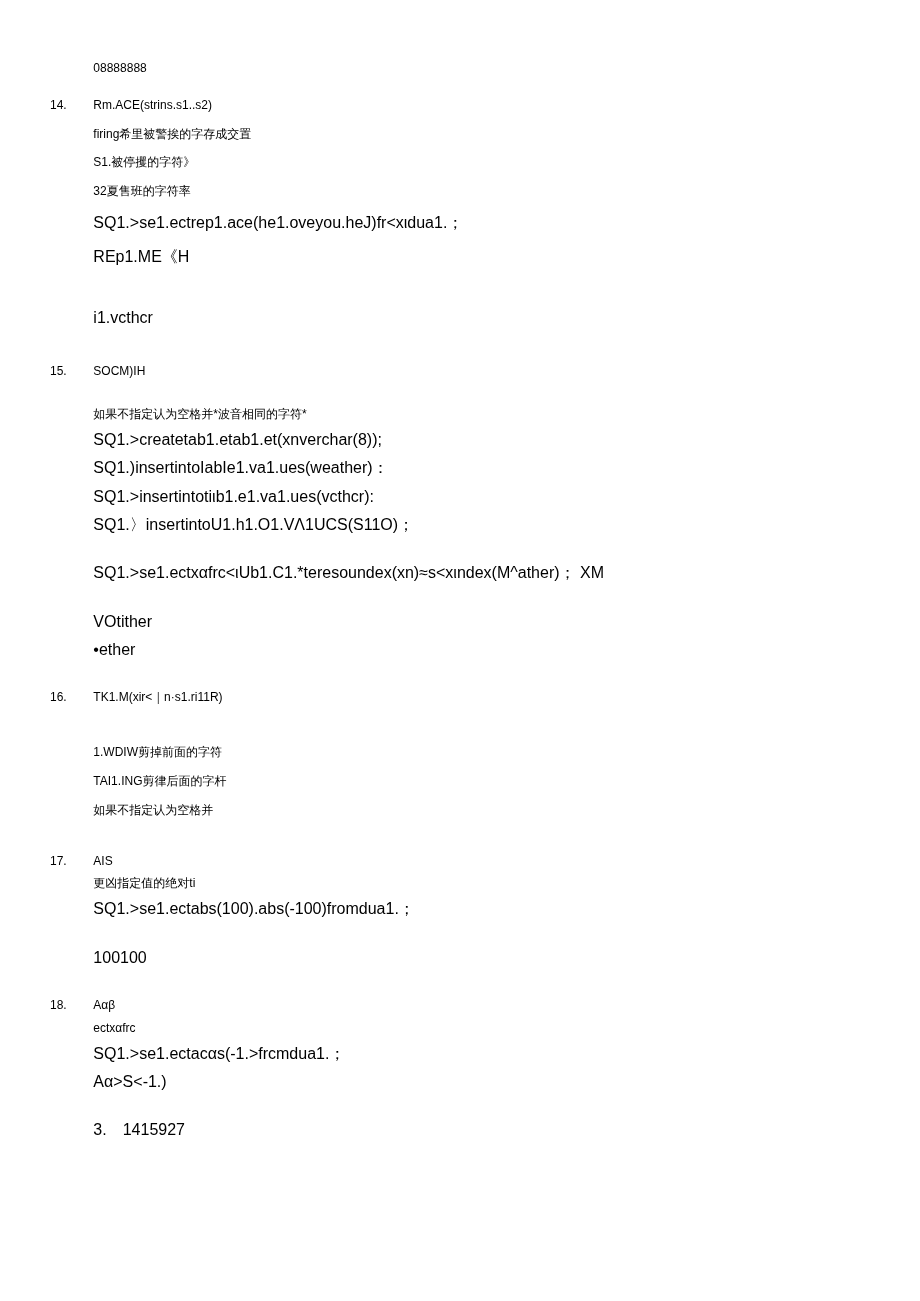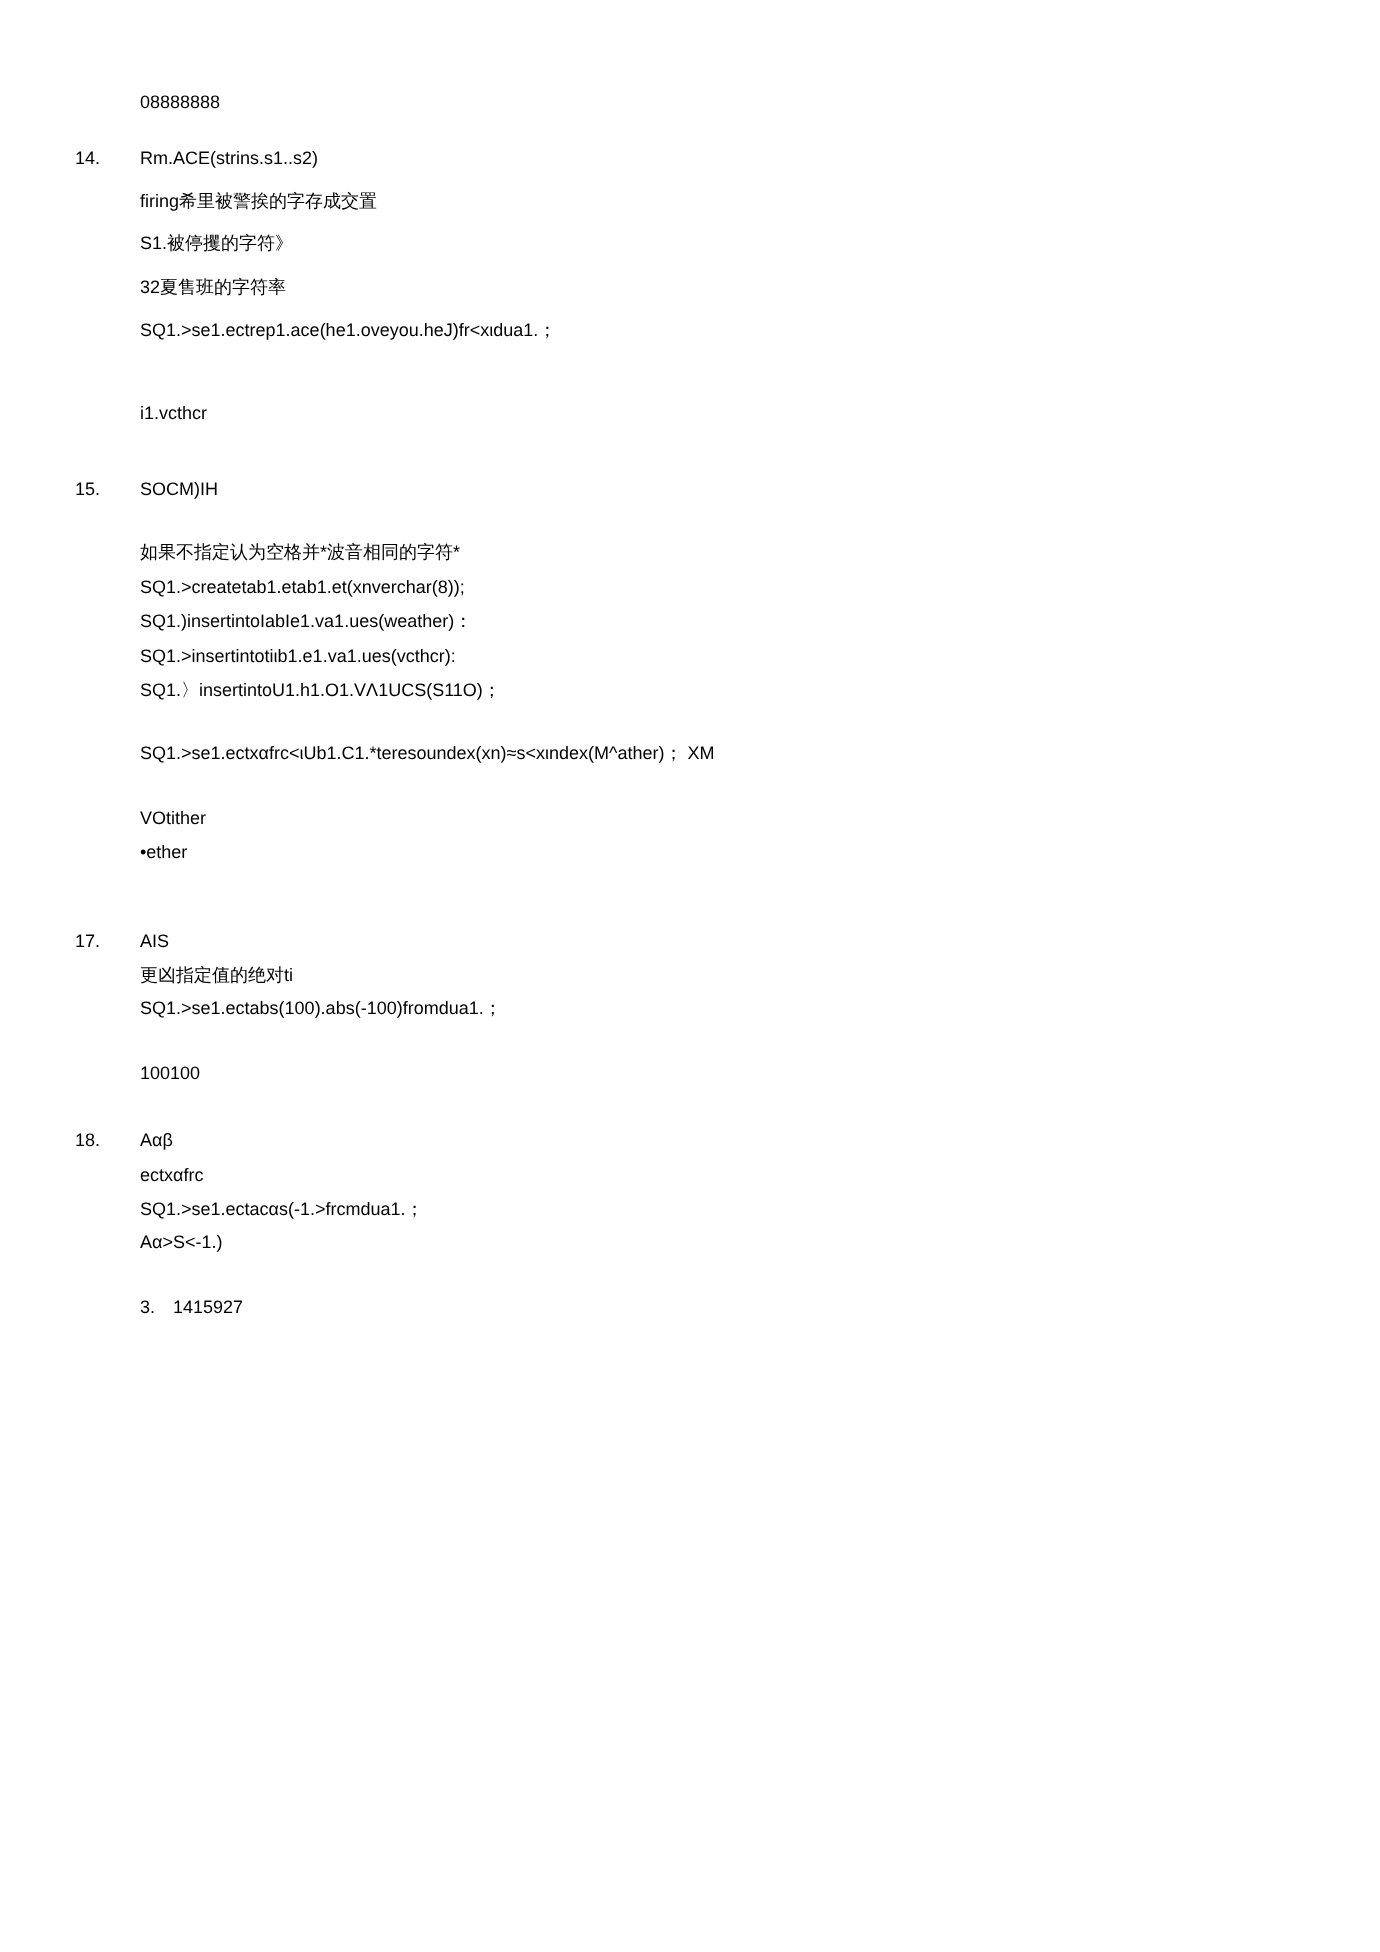--- a/index.html
+++ b/index.html
@@ -1,21 +1,21 @@
 <!DOCTYPE html>
 <html><head>
 <meta charset="utf-8">
 <style>
 html,body{margin:0;padding:0;background:#fff;color:#000;font-family:Arial,"Microsoft YaHei",sans-serif;font-size:12px;line-height:1.4}
 .page{width:920px;min-height:1301px;padding:60px 38px 60px 50px;box-sizing:border-box}
 .row{margin-bottom:8px}
 .num{display:inline-block;width:40px;vertical-align:top}
 .body{display:inline-block;width:760px;vertical-align:top}
 .body>div{margin-bottom:12px}
-.sm{font-size:12px}
+.sm{font-size:16px}
 .tight>div{margin-bottom:6px}
 .gap{height:14px}
 </style>
 </head>
 <body>
 
 <div class="page">
 
 <div class="row">
 <span class="num"></span>
@@ -23,20 +23,21 @@
 </div>
 
 <div class="row">
 <span class="num">14.</span>
 <span class="body">
 <div>Rm.ACE(strins.s1..s2)</div>
 <div>firing希里被警挨的字存成交置</div>
 <div>S1.被停攫的字符》</div>
 <div>32夏售班的字符率</div>
 <div class="sm">SQ1.&gt;se1.ectrep1.ace(he1.oveyou.heJ)fr&lt;xιdua1.；</div>
+<div class="sm">REp1.ME《H</div>
 <div class="gap"></div>
 <div class="sm">i1.vcthcr</div>
 </span>
 </div>
 
 <div class="gap"></div>
 
 <div class="row">
 <span class="num">15.</span>
 <span class="body tight">
@@ -50,20 +51,30 @@
 <div class="gap"></div>
 <div class="sm">SQ1.&gt;se1.ectxαfrc&lt;ιUb1.C1.*teresoundex(xn)≈s&lt;xιndex(M^ather)； XM</div>
 <div class="gap"></div>
 <div class="sm">VOtither</div>
 <div class="sm">•ether</div>
 </span>
 </div>
 
 <div class="gap"></div>
 
+<div class="row">
+<span class="num">16.</span>
+<span class="body">
+<div>TK1.M(xir&lt;｜n·s1.ri11R)</div>
+<div class="gap"></div>
+<div>1.WDIW剪掉前面的字符</div>
+<div>TAI1.ING剪律后面的字杆</div>
+<div>如果不指定认为空格并</div>
+</span>
+</div>
 
 <div class="gap"></div>
 
 <div class="row">
 <span class="num">17.</span>
 <span class="body tight">
 <div>AIS</div>
 <div>更凶指定值的绝对ti</div>
 <div class="sm">SQ1.&gt;se1.ectabs(100).abs(-100)fromdua1.；</div>
 <div class="gap"></div>

